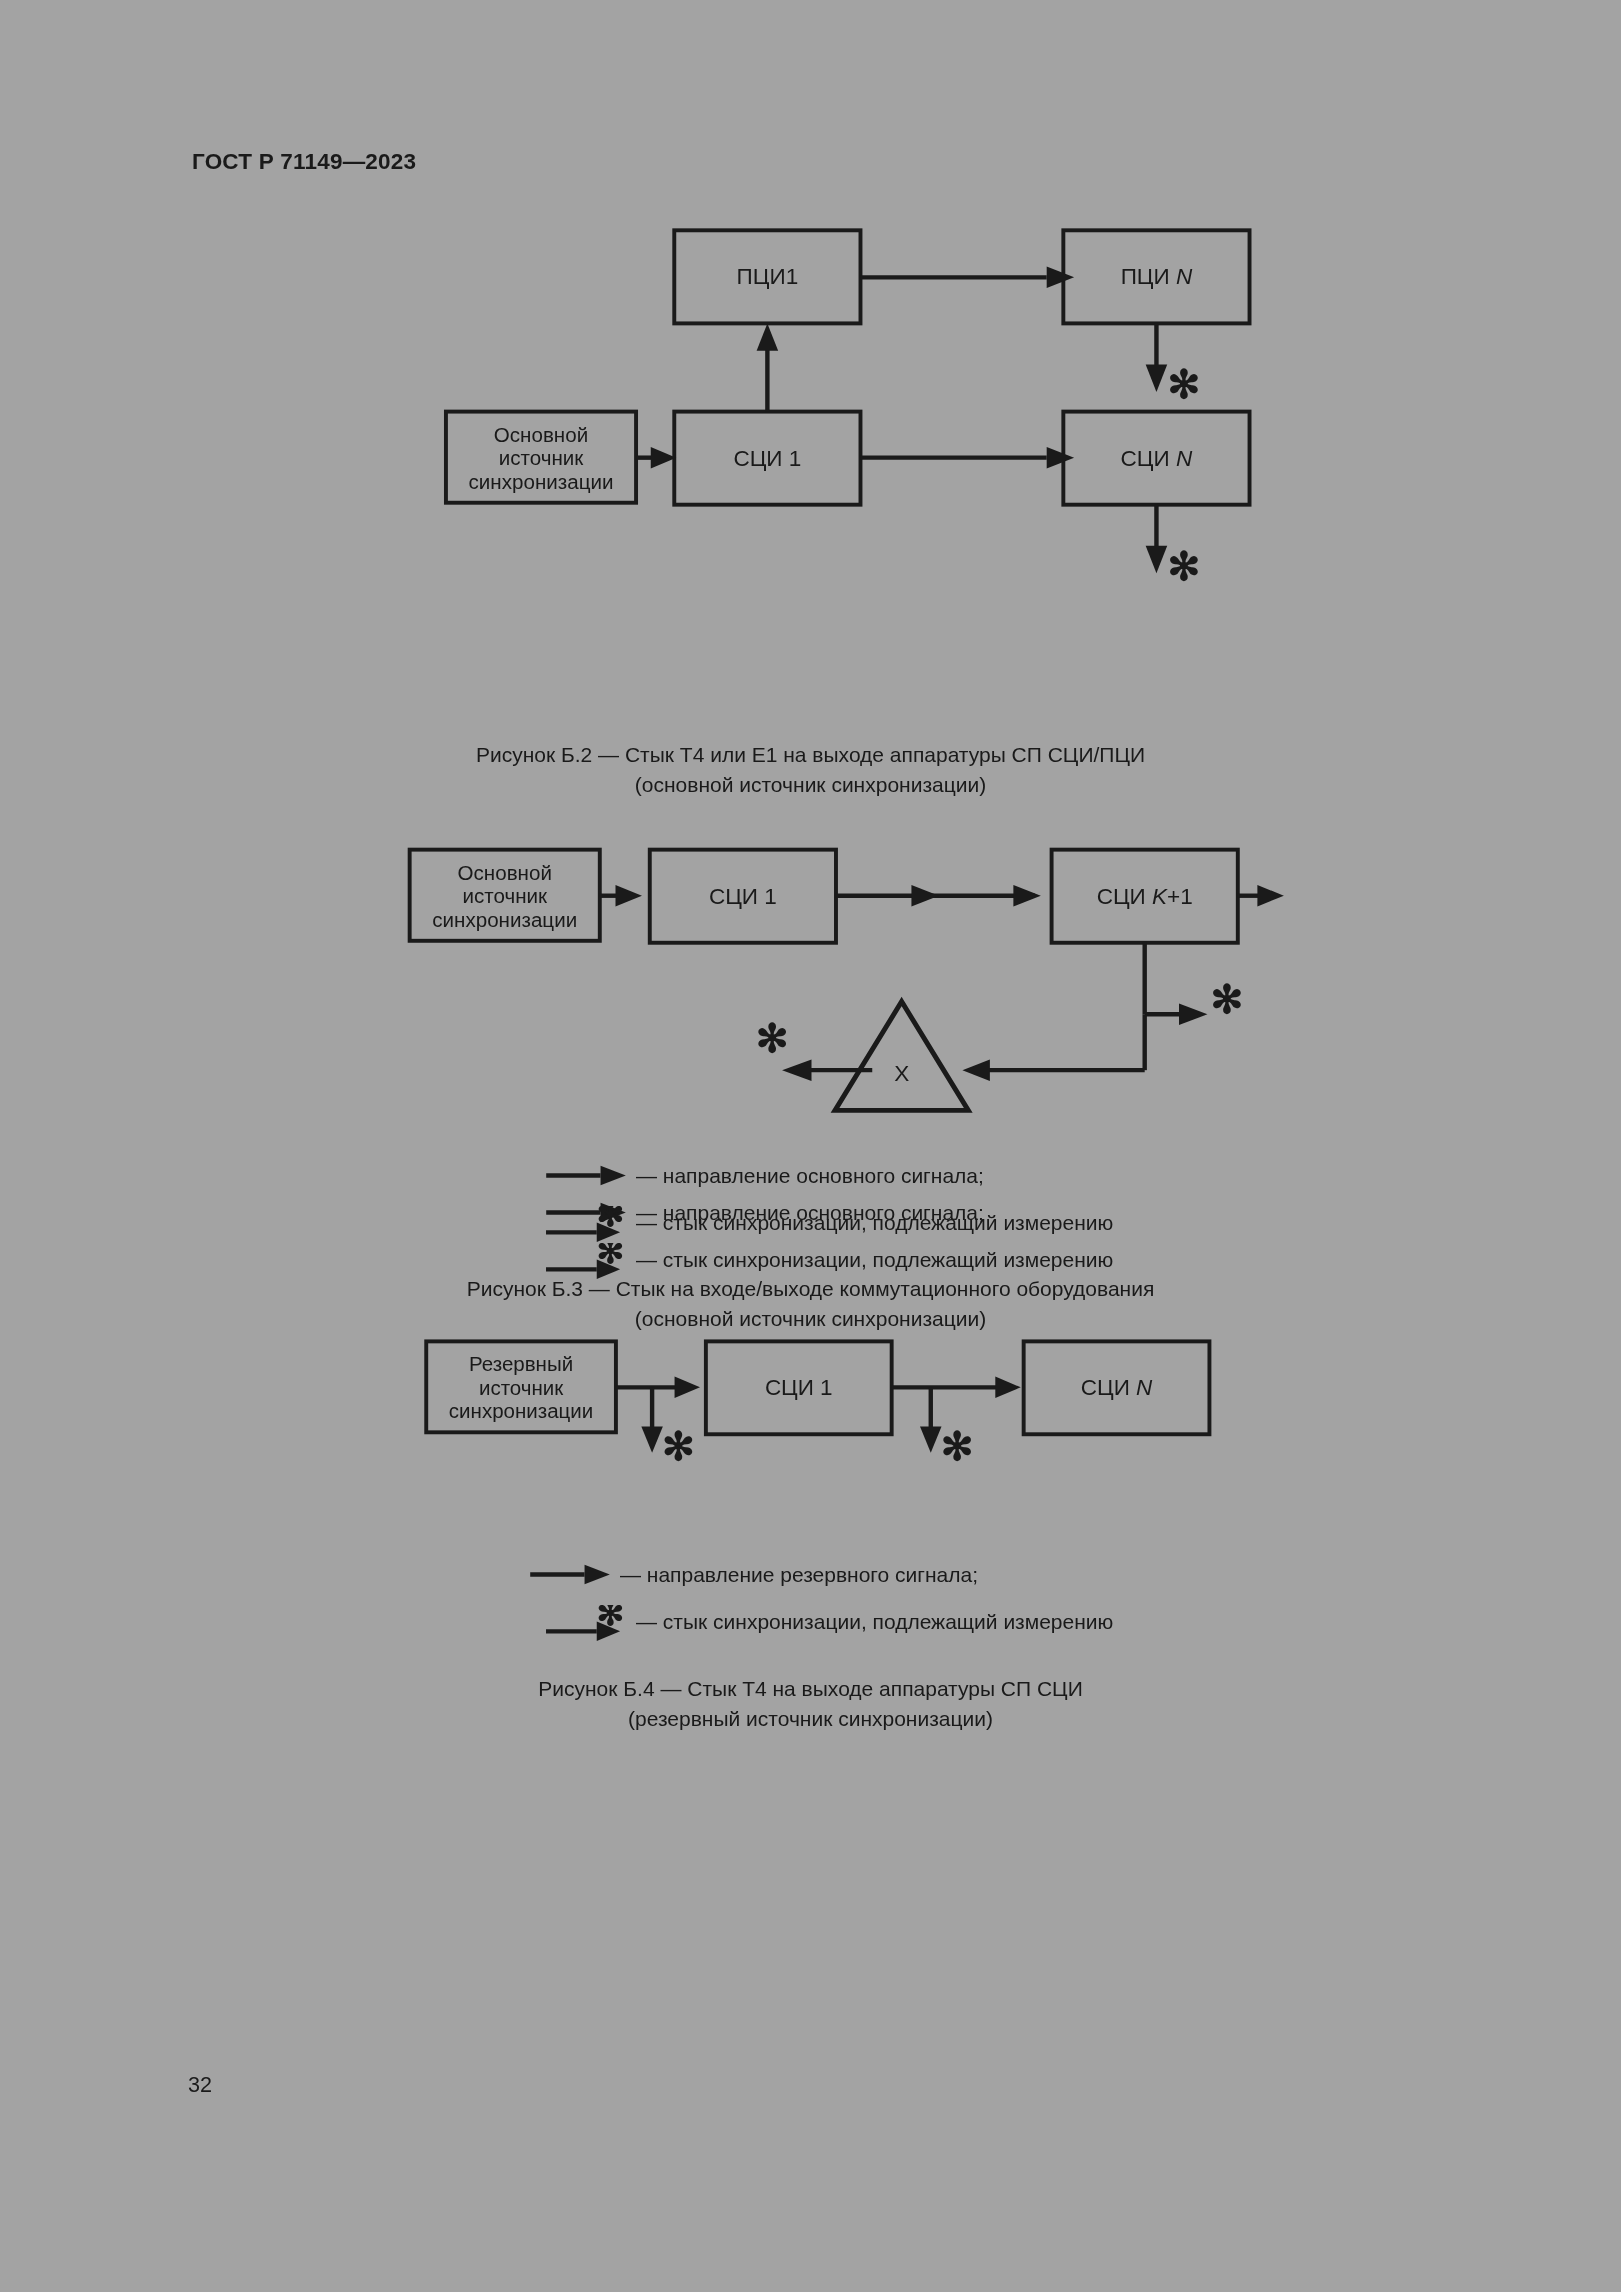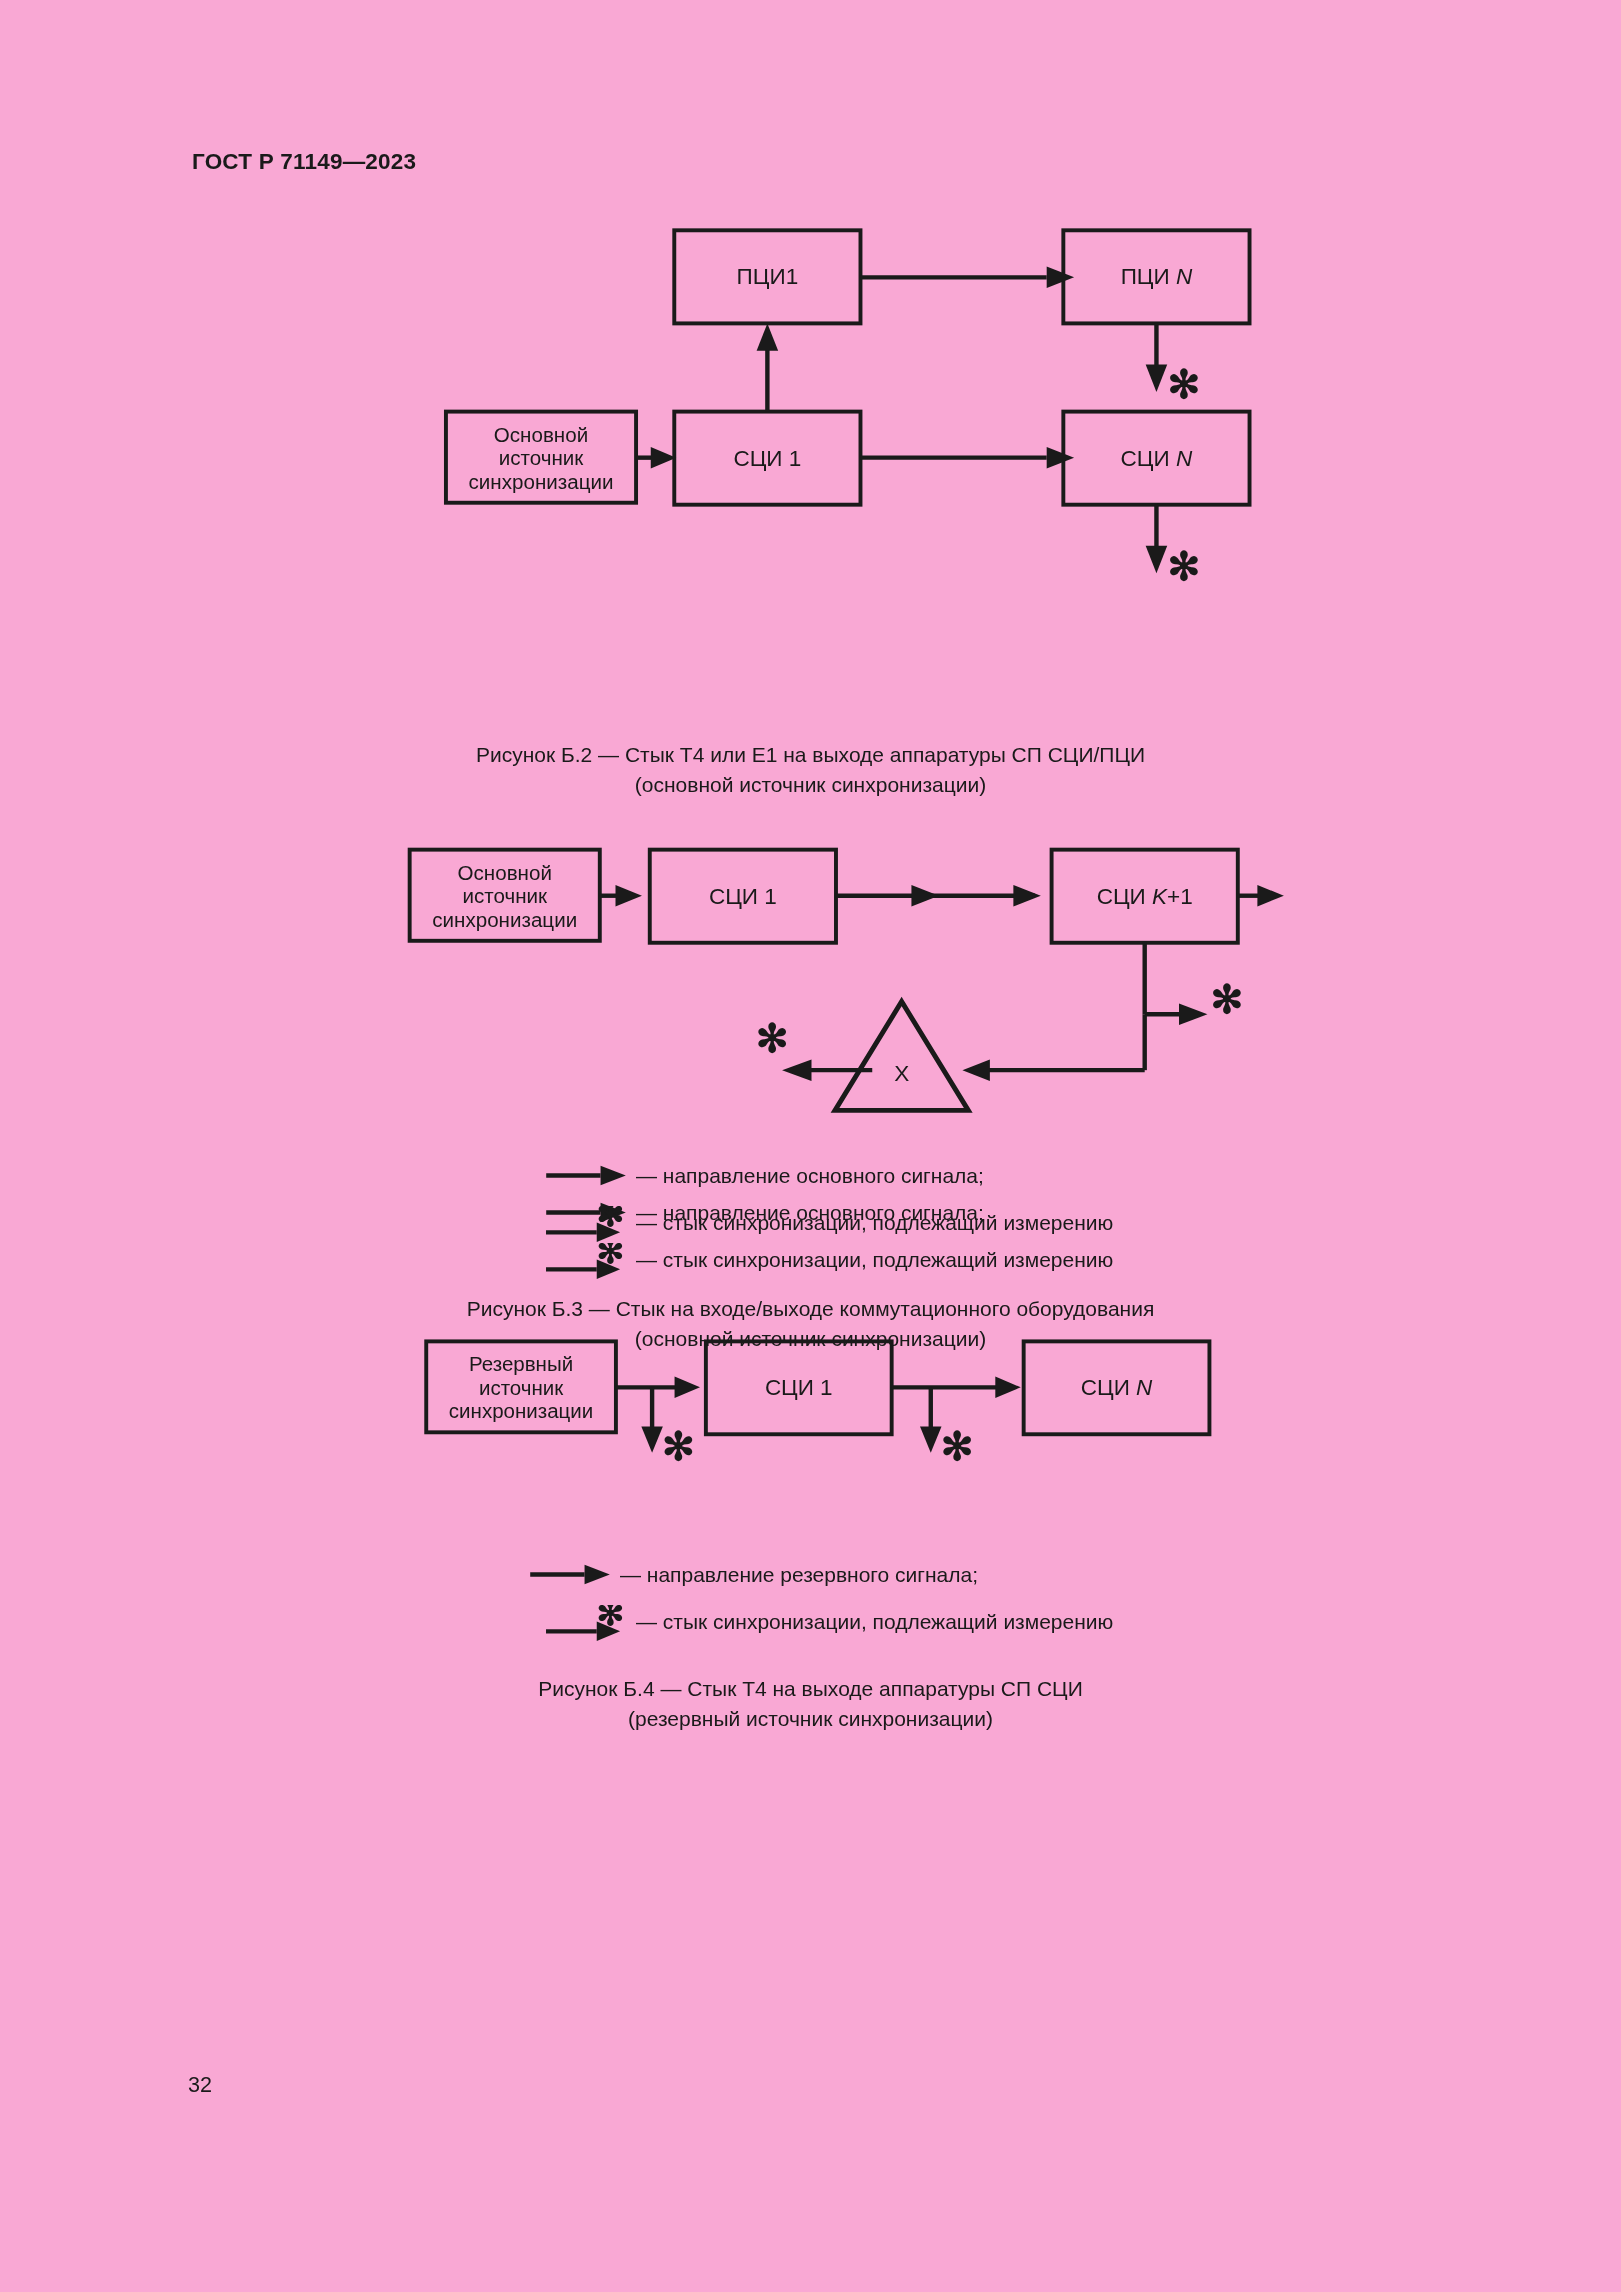--- a/index.html
+++ b/index.html
@@ -11,21 +11,21 @@
     width: 1621px;
     height: 2293px;
     position: relative;
     font-family: "Liberation Sans", sans-serif;
     background: #f7f7f7;
     overflow: hidden;
   }
   .page {
     position: absolute;
     inset: 0;
-    background: #f9a8d4;
+    background: #a3a3a3;
   }
 
   
   .doc-header {
     position: absolute;
     left: 192px;
     top: 149px;
     font-size: 22.5px;
     font-weight: bold;
     letter-spacing: 0.2px;
@@ -290,21 +290,21 @@
           <svg width="84" height="39" viewBox="0 0 86 40">
             <line class="ln" x1="2" y1="27" x2="54" y2="27"></line>
             <polygon class="ar" points="54,17 78,27 54,37"></polygon>
             <text class="ast" style="font-size:34px;" x="68" y="12">✻</text>
           </svg>
         </span>
         <span class="legend-text">— стык синхронизации, подлежащий измерению</span>
       </div>
     </div>
 
-    <div class="caption" style="top:1274px;margin-top:20px;">
+    <div class="caption" style="top:1274px;">
       <span class="caption-line">Рисунок Б.3 — Стык на входе/выходе коммутационного оборудования</span>
       <span class="caption-line">(основной источник синхронизации)</span>
     </div>
   </div>
 
   <div class="figure" style="top:0;">
 
     <div class="figure-art" style="position:absolute; top:1314px;">
       <svg width="1621" height="176" viewBox="0 0 1654 180" aria-hidden="true">
 

